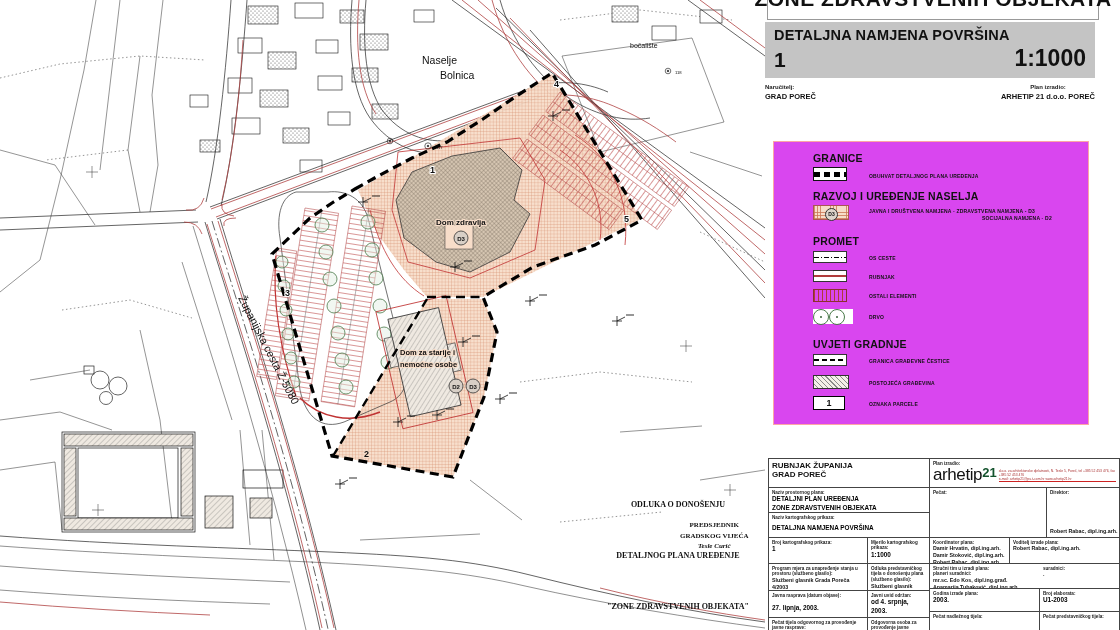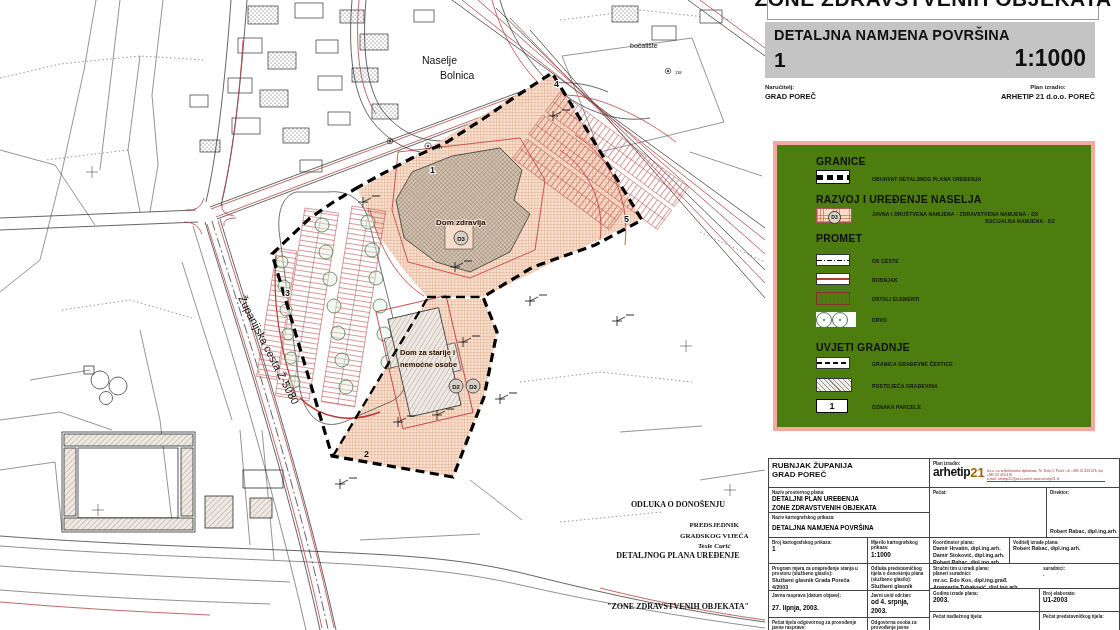--- a/index.html
+++ b/index.html
@@ -15,21 +15,21 @@
     padding:5px 9px 4px 9px;box-sizing:border-box;}
   .graybar .gb-title{font-size:14.5px;font-weight:bold;letter-spacing:.2px;}
   .graybar .gb-row{display:flex;justify-content:space-between;align-items:flex-end;margin-top:4px;}
   .graybar .gb-num{font-size:21px;font-weight:bold;line-height:1;}
   .graybar .gb-scale{font-size:23px;font-weight:bold;line-height:1;}
   .client-row{position:absolute;left:0;top:84px;width:330px;display:flex;justify-content:space-between;}
   .client-row .lab{font-size:6px;font-weight:bold;color:#222;}
   .client-row .val{font-size:7.5px;font-weight:bold;margin-top:2px;}
   .client-row .right{text-align:center;}
   
-  .legendbox{position:absolute;left:8px;top:141px;width:314px;height:282px;border:4px solid #fca5a5;background:#4d7c0f;}
+  .legendbox{position:absolute;left:8px;top:141px;width:314px;height:282px;border:1px solid #fca5a5;background:#d946ef;}
   .lg-h{position:absolute;left:39px;font-size:10.5px;font-weight:bold;letter-spacing:.2px;white-space:nowrap;}
   .lg-lab{position:absolute;left:95px;font-size:5px;font-weight:bold;letter-spacing:.2px;white-space:nowrap;color:#111;}
   .sw{position:absolute;left:39px;box-sizing:border-box;background:#fff;}
   .sw-obuhvat{width:34px;height:14px;border:1px solid #111;display:flex;align-items:center;}
   .sw-obuhvat i{display:block;width:100%;height:5px;
     background:repeating-linear-gradient(90deg,#000 0 6px,transparent 6px 10px);}
   .sw-zone{width:36px;height:15px;border:1px solid #a55;position:relative;
     background-color:#f7ddc9;
     background-image:repeating-linear-gradient(0deg,rgba(204,119,85,.8) 0 .7px,transparent .7px 3.2px),
                      repeating-linear-gradient(90deg,rgba(204,119,85,.8) 0 .7px,transparent .7px 3.2px);}
@@ -58,22 +58,22 @@
   .odluka .sig .it{font-style:italic;font-size:7px;}
   .odluka .klasa{margin-top:7px;}
   
   .ttable{position:absolute;left:3px;top:458px;width:352px;height:172px;font-family:"Liberation Sans",sans-serif;}
   .cell{position:absolute;border:1px solid #444;box-sizing:border-box;padding:1.5px 3px;overflow:hidden;background:#fff;}
   .tl{font-size:4.6px;font-weight:bold;color:#222;line-height:1.25;}
   .tv{font-size:6.4px;font-weight:bold;color:#000;line-height:1.35;}
   .tv-big{font-size:8px;font-weight:bold;}
   .tn{font-size:5.3px;font-weight:bold;line-height:1.3;}
   .logo-line{display:flex;align-items:flex-start;margin-top:1px;}
-  .logo-a{font-size:12px;font-weight:bold;letter-spacing:-.4px;line-height:.9;}
-  .logo-21{font-size:13px;font-weight:bold;color:#a16207;line-height:.9;}
+  .logo-a{font-size:17px;font-weight:normal;letter-spacing:-.4px;line-height:.9;}
+  .logo-21{font-size:13px;font-weight:bold;color:#14532d;line-height:.9;}
   .logo-small{font-size:3.4px;color:#a33;line-height:1.2;margin-left:2px;margin-top:2px;
     border-bottom:.5px solid #c22;max-width:118px;}
   .bottomname{position:absolute;left:3px;bottom:2px;}
 </style>
 </head>
 <body>
 
 <div class="screen">
 
   <div class="mapwrap">
@@ -422,21 +422,21 @@
         </div>
       <div class="lg-lab" style="top:31px">OBUHVAT DETALJNOG PLANA UREĐENJA</div>
 
       <div class="lg-h" style="top:48px">RAZVOJ I UREĐENJE NASELJA</div>
       <div class="sw sw-zone" style="top:63px">
         <b>D3</b>
       </div>
       <div class="lg-lab" style="top:66px">JAVNA I DRUŠTVENA NAMJENA -  ZDRAVSTVENA NAMJENA - D3</div>
       <div class="lg-lab" style="top:73px;left:208px">SOCIJALNA NAMJENA - D2</div>
 
-      <div class="lg-h" style="top:87px">PROMET</div>
+      <div class="lg-h" style="top:93px">PROMET</div>
       <div class="sw sw-line" style="top:109px">
           <i class="i-osceste"></i>
         </div>
       <div class="lg-lab" style="top:113px">OS CESTE</div>
       <div class="sw sw-line" style="top:128px">
           <i class="i-rubnjak"></i>
         </div>
       <div class="lg-lab" style="top:132px">RUBNJAK</div>
       <div class="sw sw-ostali" style="top:147px"></div>
       <div class="lg-lab" style="top:151px">OSTALI ELEMENTI</div>

